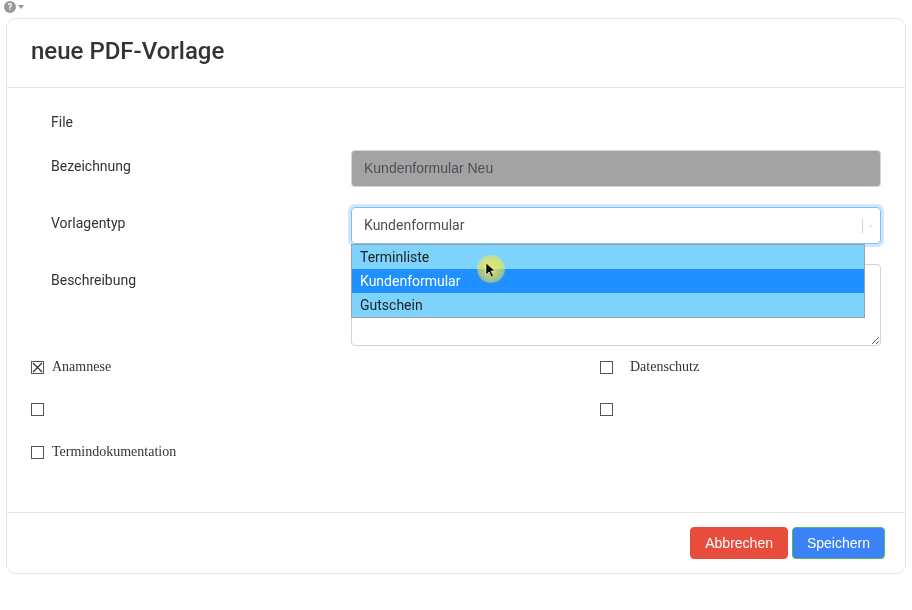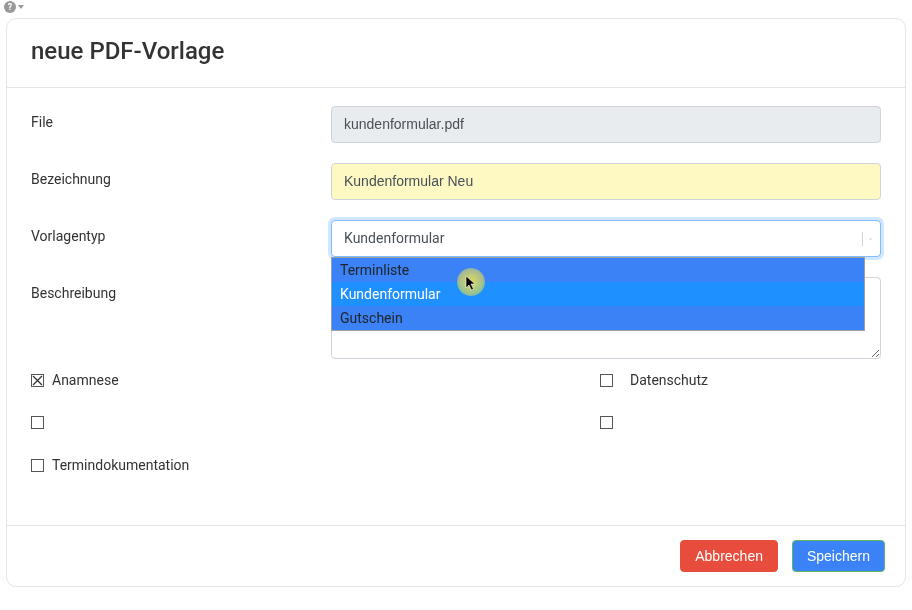--- a/index.html
+++ b/index.html
@@ -60,33 +60,34 @@
     .form-row {
       display: flex;
       align-items: flex-start;
       margin-bottom: 20px;
     }
     .form-label {
       width: 300px;
       padding-top: 8px;
       color: #333;
       font-size: 14px;
+      margin-left: 20px;
     }
     .form-control-wrap {
       flex: 1;
       position: relative;
     }
     .form-input {
       width: 100%;
       padding: 7px 12px;
       font-size: 14px;
       line-height: 1.5;
       border: 1px solid #ced4da;
       border-radius: 4px;
-      background: #fef9c3;
+      background: #a3a3a3;
       color: #495057;
     }
     .form-input.readonly {
       background: #e9ecef;
       color: #495057;
     }
     .form-select {
       width: 100%;
       padding: 7px 12px;
       font-size: 14px;
@@ -109,21 +110,21 @@
       border-left: 1px solid #ced4da;
       padding-left: 6px;
       margin-right: -4px;
     }
     .select-chevron svg { width: 8px; height: 6px; }
     .dropdown-list {
       position: absolute;
       left: 0;
       right: 16px;
       top: 37px;
-      background: #3b82f6;
+      background: #7dd3fc;
       border: 1px solid #a0a0a0;
       z-index: 10;
     }
     .dropdown-option {
       padding: 4px 8px;
       font-size: 14px;
       color: #212529;
       cursor: default;
     }
     .dropdown-option.selected {
@@ -138,20 +139,21 @@
       border: 1px solid #ced4da;
       border-radius: 4px;
       background: #fff;
       resize: both;
       font-family: inherit;
     }
     .checkbox-grid {
       display: flex;
       flex-wrap: wrap;
       margin-top: 10px;
+      font-family: Liberation Serif, serif;
     }
     .checkbox-item {
       width: 50%;
       display: flex;
       align-items: center;
       gap: 8px;
       margin-bottom: 28px;
     }
     .checkbox-item:nth-child(2) { padding-left: 144px; gap: 17px; }
     .checkbox-item:nth-child(4) { padding-left: 144px; }
@@ -174,21 +176,21 @@
     }
     .checkbox-label {
       font-size: 14px;
       color: #333;
     }
     .modal-footer {
       border-top: 1px solid #e5e5e5;
       padding: 14px 20px;
       display: flex;
       justify-content: flex-end;
-      gap: 14px;
+      gap: 4px;
     }
     .btn {
       padding: 7px 14px;
       font-size: 14px;
       border-radius: 4px;
       border: 1px solid transparent;
       cursor: pointer;
       color: #fff;
     }
     .btn-danger { background: #e74c3c; border-color: #e74c3c; }
@@ -218,23 +220,20 @@
 
 <div class="modal">
   <div class="modal-header">
     <div class="modal-title">neue PDF-Vorlage</div>
   </div>
   <div class="modal-divider"></div>
   <div class="modal-body">
 
     <div class="form-row">
       <div class="form-label">File</div>
-      <div class="form-control-wrap">
-        <input class="form-input readonly" readonly="" value="kundenformular.pdf" style="">
-      </div>
     </div>
 
     <div class="form-row">
       <div class="form-label">Bezeichnung</div>
       <div class="form-control-wrap">
         <input class="form-input" value="Kundenformular Neu" style="">
       </div>
     </div>
 
     <div class="form-row">

